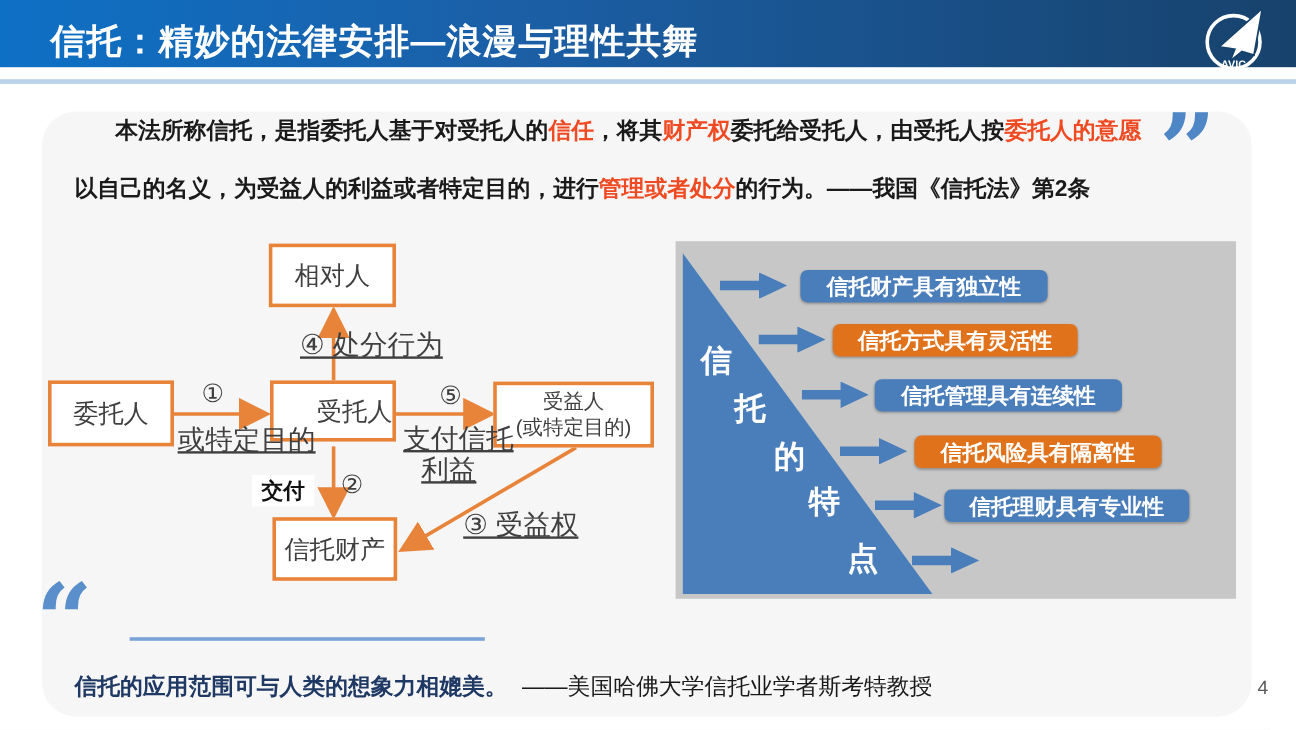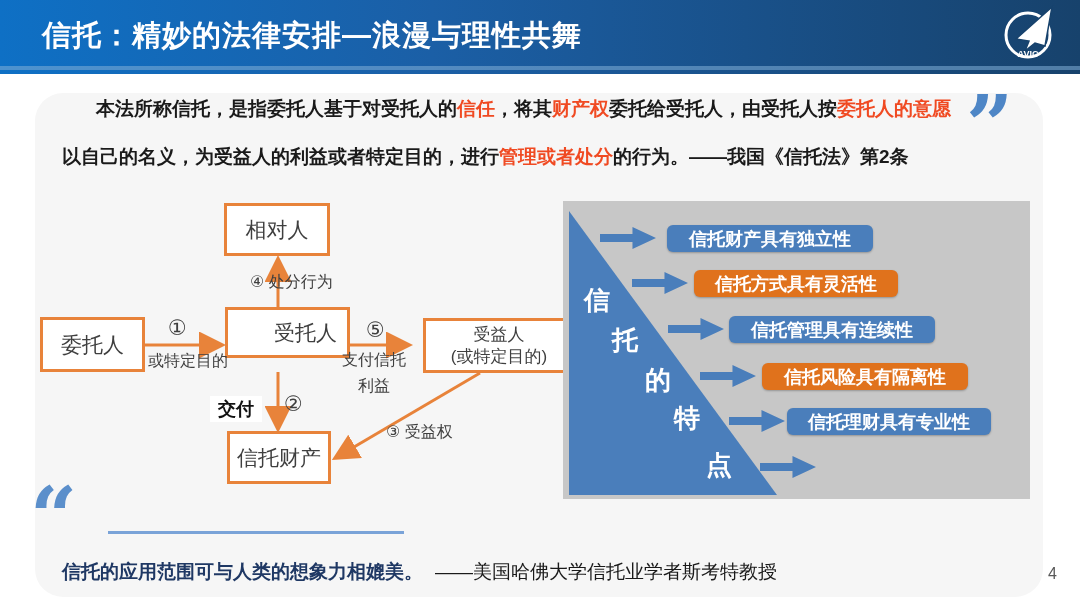--- a/index.html
+++ b/index.html
@@ -1,21 +1,21 @@
 <!DOCTYPE html>
 <html><head>
 <meta charset="utf-8">
 <style>
   html,body{margin:0;padding:0;}
   body{width:1080px;height:608px;background:#ffffff;overflow:hidden;
        font-family:"Liberation Sans","DejaVu Sans",sans-serif;position:relative;}
   .abs{position:absolute;}
 
   
-  .header{left:0;top:0;width:1080px;height:74px;
+  .header{left:0;top:0;width:1080px;height:56px;
     background:linear-gradient(to right,#0E70C5 0%,#1B5FA6 40%,#17426C 100%);}
   .header-strip{left:0;top:66px;width:1080px;height:4px;background:rgba(130,175,215,.55);}
   .header-title{left:42px;top:0;height:70px;line-height:70px;color:#ffffff;
     font-size:29px;font-weight:bold;letter-spacing:1px;white-space:nowrap;}
   .logo{right:22px;top:5px;width:58px;height:64px;}
 
   
   .card{left:35px;top:93px;width:1008px;height:504px;background:#F6F6F6;border-radius:28px;}
 
   
@@ -27,25 +27,25 @@
   .qmark{font-family:"DejaVu Serif","Liberation Serif",serif;font-weight:bold;line-height:1;}
   .qmark-close{left:966px;top:84px;font-size:82px;color:#4E86C6;}
   .qmark-open{left:30px;top:476px;font-size:82px;color:#5B8FCB;}
 
   
   .dbox{background:#ffffff;border:3px solid #E8833A;color:#3F3F3F;
     display:flex;align-items:center;justify-content:center;text-align:center;
     font-size:21px;box-sizing:border-box;}
   .dbox-counterparty{left:224px;top:203px;width:106px;height:53px;}
   .dbox-trustor{left:40px;top:317px;width:105px;height:55px;}
-  .dbox-trustee{left:225px;top:307px;width:125px;height:51px;padding-left:36px;}
-  .dbox-beneficiary{left:411px;top:318px;width:152px;height:55px;font-size:17px;line-height:1.25;
-    flex-direction:column;margin-left:12px;}
+  .dbox-trustee{left:225px;top:317px;width:105px;height:51px;padding-left:36px;}
+  .dbox-beneficiary{left:411px;top:318px;width:134px;height:55px;font-size:17px;line-height:1.25;
+    flex-direction:column;}
   .dbox-property{left:227px;top:431px;width:104px;height:53px;}
-  .dlabel{color:#3F3F3F;font-size:16px;white-space:nowrap;}
+  .dlabel{color:#3F3F3F;font-size:23px;white-space:nowrap;text-decoration:underline;}
   .dnum{color:#3F3F3F;font-size:21px;}
   .deliver{left:210px;top:396px;width:52px;height:26px;background:#ffffff;color:#111111;
     font-size:18px;font-weight:bold;display:flex;align-items:center;justify-content:center;}
   .darrows{left:30px;top:195px;width:540px;height:310px;pointer-events:none;}
 
   
   .panel{left:563px;top:201px;width:467px;height:298px;background:#C7C7C7;}
   .tri-svg{left:0;top:0;width:230px;height:298px;}
   .tri-char{position:absolute;color:#ffffff;font-size:26px;font-weight:bold;}
   .feat-arrow{position:absolute;background:#4A7EBB;width:56px;height:22px;

